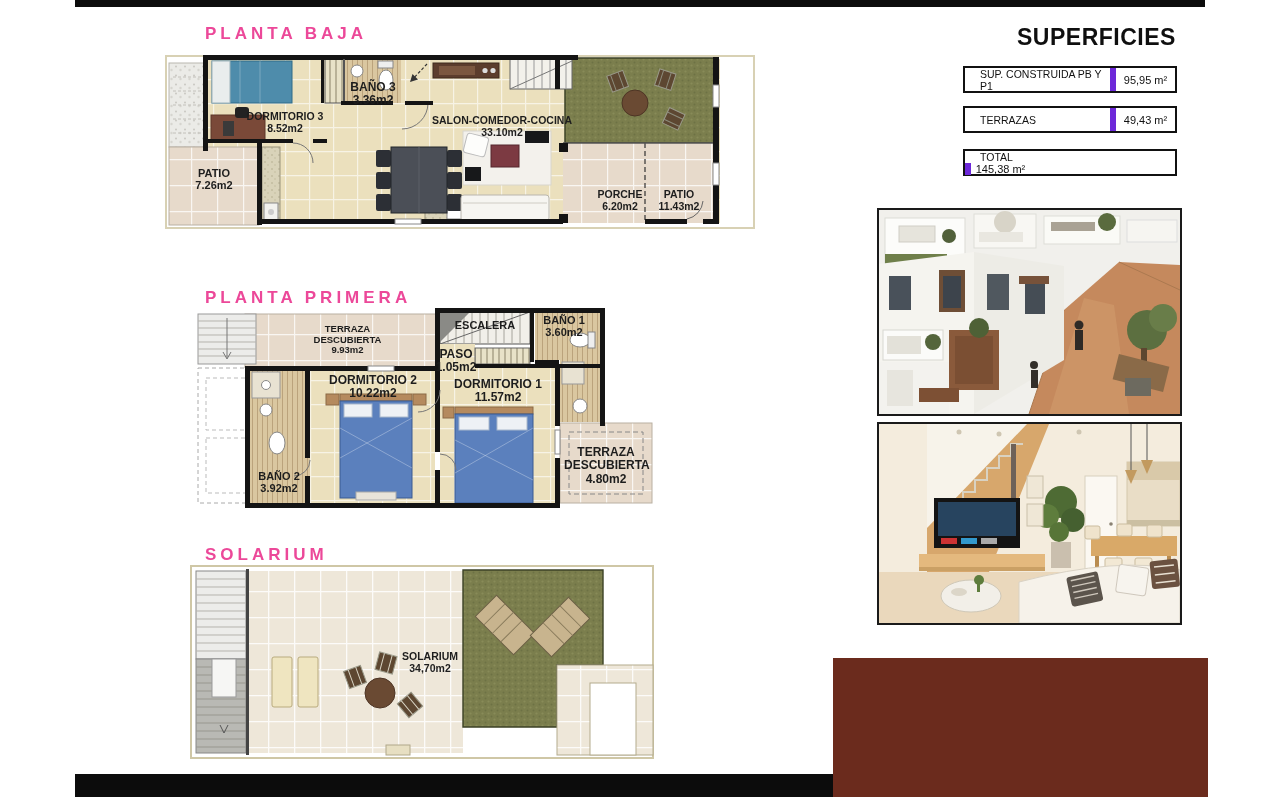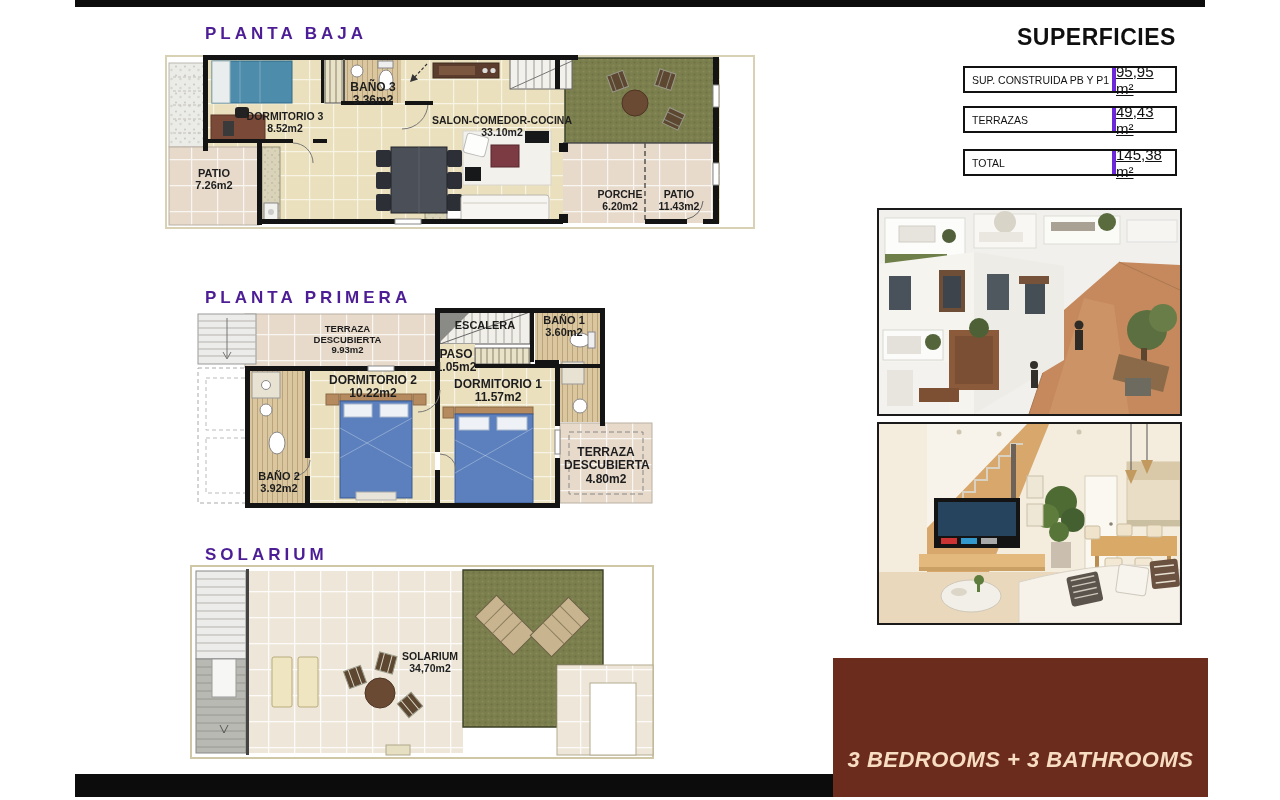--- a/index.html
+++ b/index.html
@@ -1,29 +1,29 @@
 <!DOCTYPE html>
 <html><head>
 <meta charset="utf-8">
 <style>
   html,body{margin:0;padding:0;}
   body{width:1280px;height:800px;background:#fff;font-family:"Liberation Sans",sans-serif;position:relative;overflow:hidden;}
   .abs{position:absolute;}
   .bar{background:#0c0c0c;}
-  .floor-title{font-size:17px;font-weight:600;letter-spacing:4px;color:#4c1d95;white-space:nowrap;}
+  .floor-title{font-size:17px;font-weight:600;letter-spacing:4px;color:#ec4899;white-space:nowrap;}
   .plan{position:absolute;}
   .plan svg{position:absolute;left:0;top:0;}
   .room-label{position:absolute;text-align:center;color:#1d1d1d;font-weight:600;line-height:1.12;z-index:5;}
   .room-label span{display:block;}
   .f105{font-size:10.5px;margin-top:24px;} .f11{font-size:11px;} .f95{font-size:9.5px;} .f9{font-size:11px;} .f85{font-size:12px;} .f10{font-size:12px;}
   
   .sup-title{font-size:23px;font-weight:700;letter-spacing:.5px;color:#0f0f0f;margin-left:44px;}
   .sup-row{position:absolute;left:963px;width:214px;height:27px;display:flex;border:2px solid #111;background:#fff;box-sizing:border-box;}
-  .sup-label{flex:1;display:flex;align-items:center;padding-left:7px;font-size:10.5px;color:#111;}
-  .sup-value{width:59px;border-left:4px solid #6d28d9;display:flex;align-items:center;justify-content:center;font-size:15px;color:#111;text-decoration:underline;}
+  .sup-label{flex:1;display:flex;align-items:center;padding-left:7px;font-size:10.5px;color:#111;margin-left:8px;}
+  .sup-value{width:59px;border-left:6px solid #6d28d9;display:flex;align-items:center;justify-content:center;font-size:11px;color:#111;}
   
   .photo{position:absolute;border:2px solid #1a1a1a;overflow:hidden;background:#eee;}
   
   .banner{position:absolute;left:833px;top:658px;width:375px;height:139px;background:#6b2b1d;}
   .banner .lines{position:absolute;left:0;right:0;bottom:24px;text-align:center;padding:0 10px;color:#f7ddc2;font-weight:700;font-size:22px;letter-spacing:.5px;line-height:27px;}
   .banner .l2{font-style:italic;}
 </style>
 </head>
 <body>
 
@@ -397,21 +397,21 @@
 
 <div class="abs sup-title" style="left:973px;top:24px;">SUPERFICIES</div>
 <div class="sup-row" style="top:66px;">
   <div class="sup-label">SUP. CONSTRUIDA PB Y P1</div>
   <div class="sup-value">95,95 m²</div>
 </div>
 <div class="sup-row" style="top:106px;">
   <div class="sup-label">TERRAZAS</div>
   <div class="sup-value">49,43 m²</div>
 </div>
-<div class="sup-row" style="top:149px;">
+<div class="sup-row" style="top:149px;flex-direction:column;">
   <div class="sup-label">TOTAL</div>
   <div class="sup-value">145,38 m²</div>
 </div>
 
 <div class="photo" style="left:877px;top:208px;width:301px;height:204px;">
   <svg width="301" height="204" viewBox="0 0 301 204">
     <rect width="301" height="204" fill="#f1f0ec"></rect>
     <polygon points="150,204 301,204 301,55 240,52 185,100" fill="#c5895d"></polygon>
     <polygon points="170,204 250,204 235,95 205,88" fill="#d09a6b" opacity=".65"></polygon>
     <path d="M185 100 L150 204 M240 52 L301 80" stroke="#ab7950" stroke-width="1"></path>
@@ -524,15 +524,14 @@
       </g>
     <g transform="rotate(-6 285 152)">
         <rect x="272" y="136" width="28" height="28" rx="3" fill="#6b5140"></rect>
         <path d="M276 142h20M276 150h20M276 158h20" stroke="#e8e0d2" stroke-width="1.5"></path>
       </g>
   </svg>
 </div>
 
 <div class="banner">
   <div class="lines">
-    <div class="l2">3 BEDROOMS + 3 BATHROOMS</div>
   </div>
 </div>
 
 </body></html>

